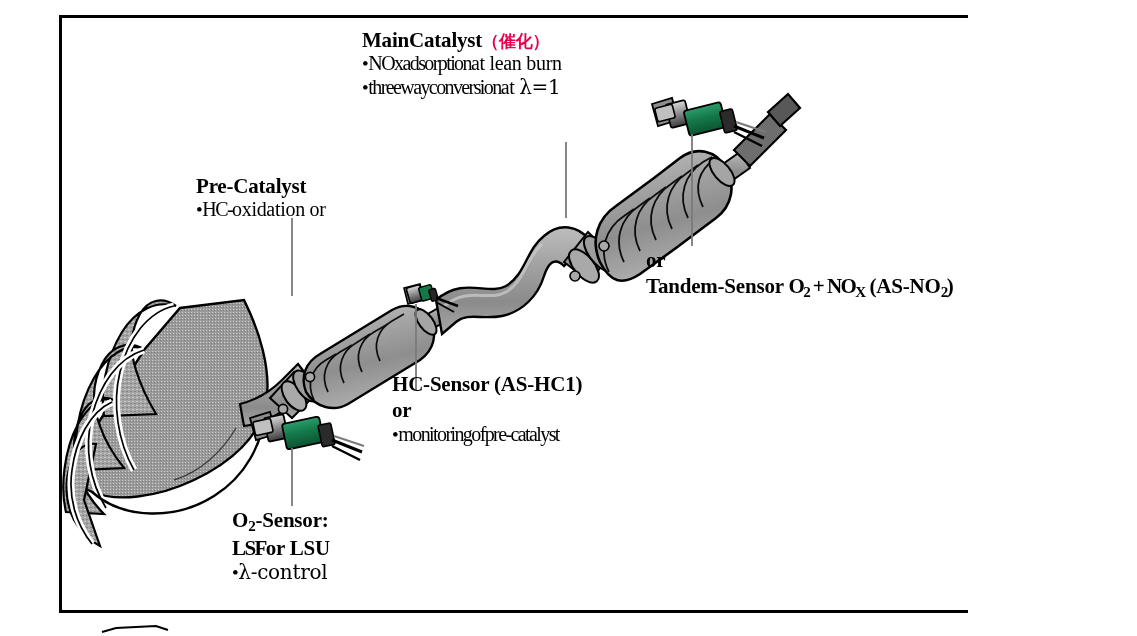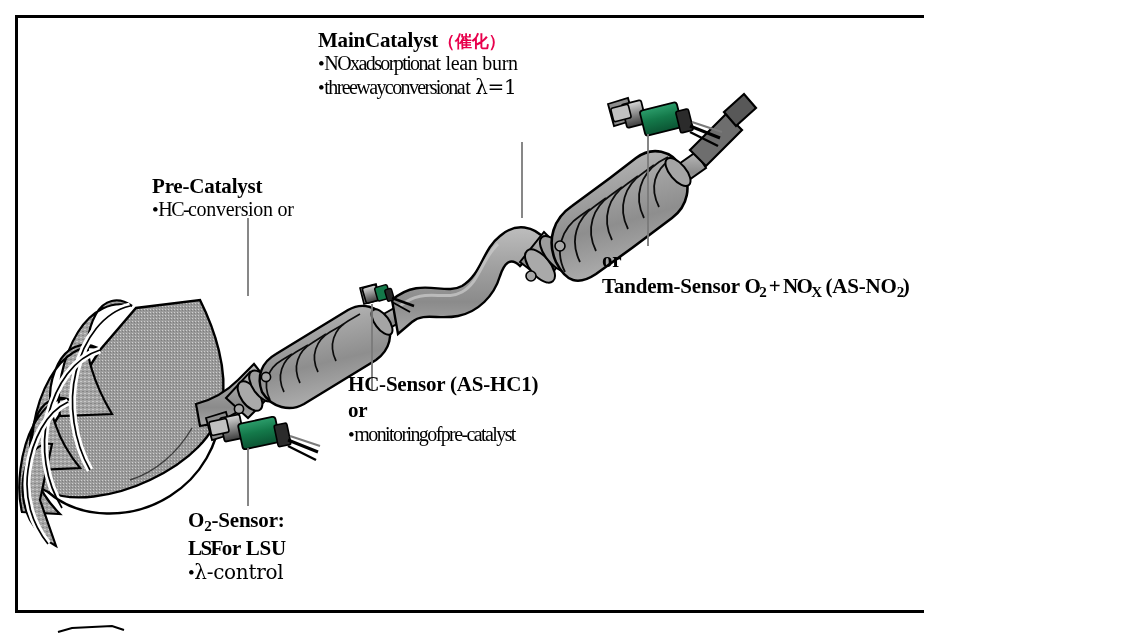--- a/index.html
+++ b/index.html
@@ -10,20 +10,21 @@
   }
   body {
     font-family: "Liberation Serif", "DejaVu Serif", serif;
   }
   #stage {
     position: relative;
     width: 924px;
     height: 636px;
     background: #ffffff;
     overflow: hidden;
+    margin-left: 44px;
   }
   
   #frame {
     position: absolute;
     left: 15px;
     top: 15px;
     width: 1107px;
     height: 598px;
     border: 3px solid #000000;
     box-sizing: border-box;
@@ -316,21 +317,21 @@
   <div id="cal-main" class="callout">
     <div class="hd">
       <span>MainCatalyst</span><span class="cjk">（催化）</span>
     </div>
     <div class="bullet"><span class="tight">NOx</span><span class="tight">adsorption</span><span>at lean burn</span></div>
     <div class="bullet"><span class="tight">threeway</span><span class="tight">conversion</span><span>at </span><span class="lam">λ=1</span></div>
   </div>
 
   <div id="cal-pre" class="callout">
     <div class="hd">Pre-Catalyst</div>
-    <div class="bullet"><span class="tight">HC-</span><span>conversion or</span></div>
+    <div class="bullet"><span class="tight">HC-</span><span>oxidation or</span></div>
   </div>
 
   <div id="cal-o2right" class="callout">
     <div class="hd">or</div>
     <div class="hd"><span>Tandem-Sensor </span><span class="tight">O</span><span class="sub tight">2</span><span class="tight"> + NO</span><span class="sub tight">X</span><span> (AS-NO</span><span class="sub tight">2</span><span>)</span></div>
   </div>
 
   <div id="cal-hc" class="callout">
     <div class="hd">HC-Sensor (AS-HC1)</div>
     <div class="hd">or</div>

